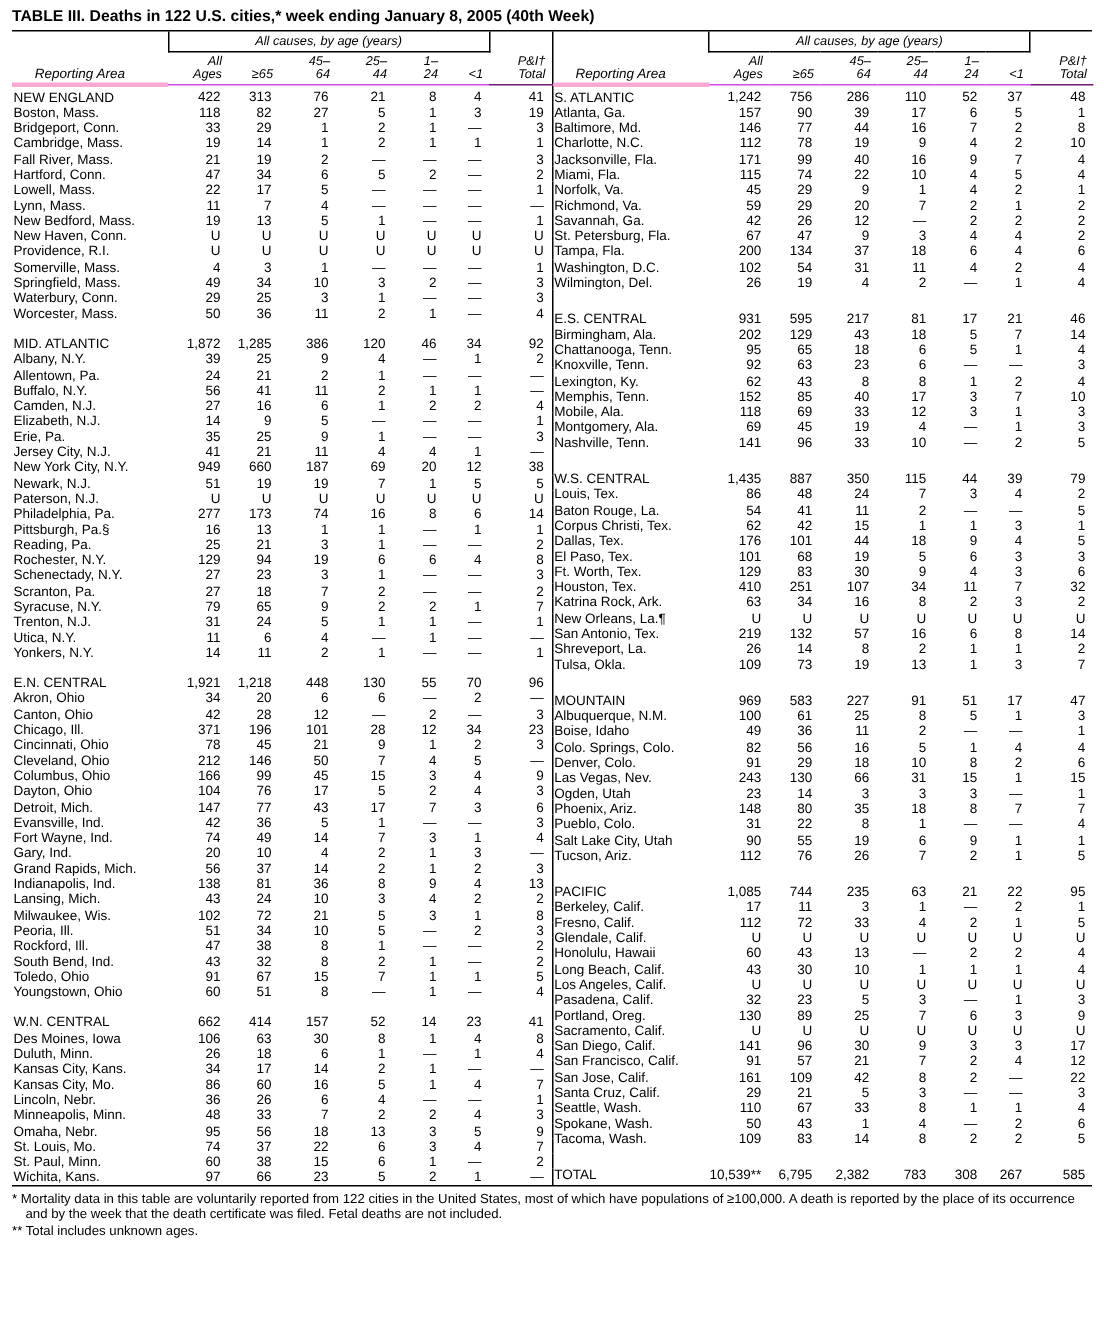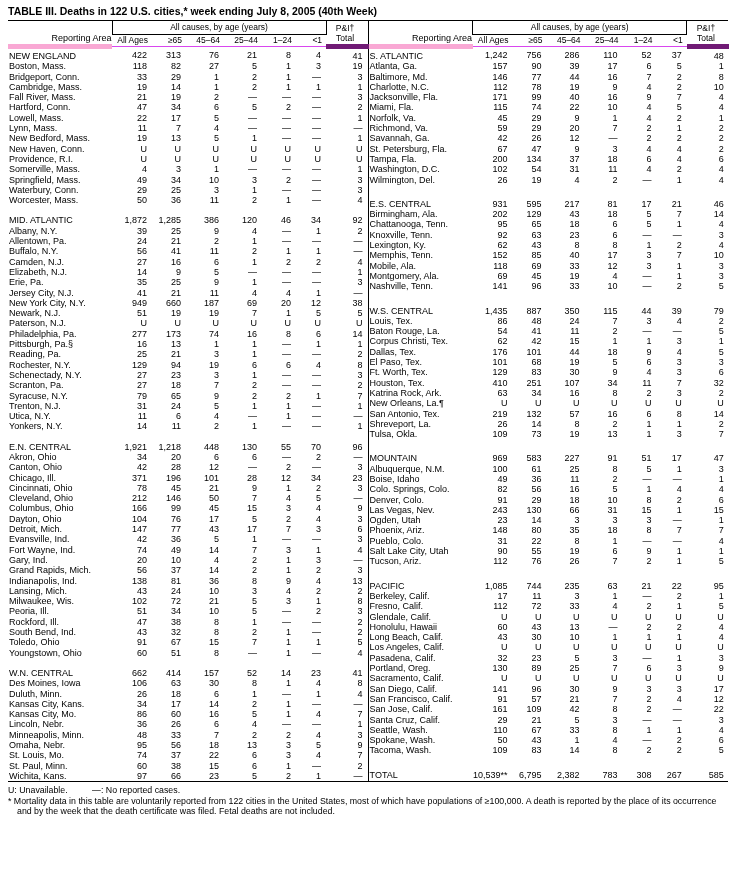--- a/index.html
+++ b/index.html
@@ -3,38 +3,38 @@
 <meta charset="utf-8">
 <style>
   * { box-sizing: border-box; }
   html, body { margin: 0; padding: 0; background: #fff; color: #000; }
   body { width: 736px; height: 888px; font-family: "Liberation Sans", sans-serif; }
   .page { padding: 5px 8px 0 8px; }
   .title { font-size: 10.5px; font-weight: 700; margin: 0 0 3px 0; white-space: nowrap; }
   .tables { display: flex; align-items: flex-start; border-top: 1px solid #000; border-bottom: 1px solid #000; }
   table.half { border-collapse: collapse; table-layout: fixed; width: 360px; }
   table.half.left { border-right: 1px solid #000; }
-  th { font-weight: 400; font-size: 8.5px; padding: 1px 0; }
+  th { font-weight: 400; font-size: 8.5px; padding: 1px 14px; font-style: italic; }
   .span-h { border-left: 1px solid #000; border-right: 1px solid #000; border-bottom: 1px solid #000; text-align: center; height: 13px; white-space: nowrap; }
-  .area-h { text-align: right; vertical-align: bottom; padding-left: 1px; border-bottom: 5px solid #f9a8d4; font-size: 9px; }
-  .pni-h  { vertical-align: bottom; padding-right: 4px; border-bottom: 5px solid #701a75; white-space: normal; line-height: 9.5px; }
+  .area-h { text-align: center; vertical-align: bottom; padding-left: 1px; border-bottom: 3px solid #f9a8d4; font-size: 9px; }
+  .pni-h  { text-align: right; vertical-align: bottom; padding-right: 4px; border-bottom: 1px solid #701a75; white-space: normal; line-height: 9.5px; }
   .num-h  { text-align: right; vertical-align: bottom; padding-right: 4px; border-bottom: 1px solid #d946ef; white-space: normal; line-height: 9.5px; }
   td { font-size: 9px; line-height: 10.3px; padding: 0; white-space: nowrap; overflow: hidden; }
   td.area { padding-left: 1px; }
   td.num { text-align: right; padding-right: 5px; }
   tr.spacer td { line-height: normal; }
   tbody tr:first-child td { padding-top: 2px; }
   .footnotes { font-size: 8.8px; line-height: 10.6px; padding: 3px 0 0 0; }
   .fn { white-space: pre-wrap; padding-left: 9px; text-indent: -9px; }
 </style>
 </head>
 <body>
 
 <div class="page">
-  <div class="title">TABLE III. Deaths in 122 U.S. cities,* week ending July 8, 2005 (40th Week)</div>
+  <div class="title">TABLE III. Deaths in 122 U.S. cities,* week ending January 8, 2005 (40th Week)</div>
 
   <div class="tables">
 
     <table class="half left">
       <colgroup>
         <col style="width:104px">
           <col style="width:40px">
           <col style="width:34px">
           <col style="width:38px">
         <col style="width:38px">
@@ -1431,16 +1431,16 @@
             <td class="num">308</td>
             <td class="num">267</td>
             <td class="num">585</td>
           </tr>
         </tbody>
     </table>
 
   </div>
 
   <div class="footnotes">
-    <div class="fn">U: Unavailable.          —: No reported cases.</div>
     <div class="fn">* Mortality data in this table are voluntarily reported from 122 cities in the United States, most of which have populations of ≥100,000. A death is reported by the place of its occurrence and by the week that the death certificate was filed. Fetal deaths are not included.</div>
+    <div class="fn">** Total includes unknown ages.</div>
   </div>
 </div>
 
 </body></html>

